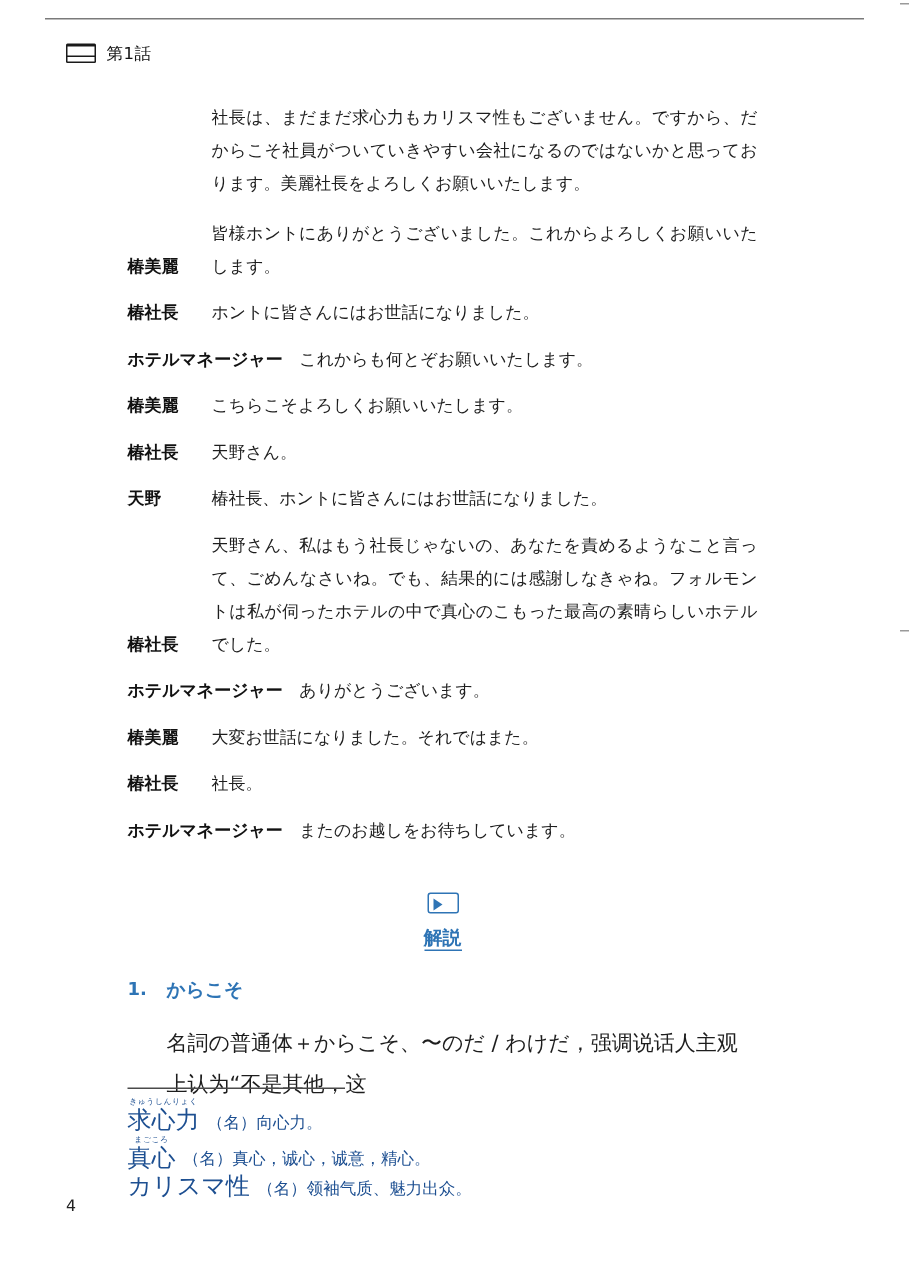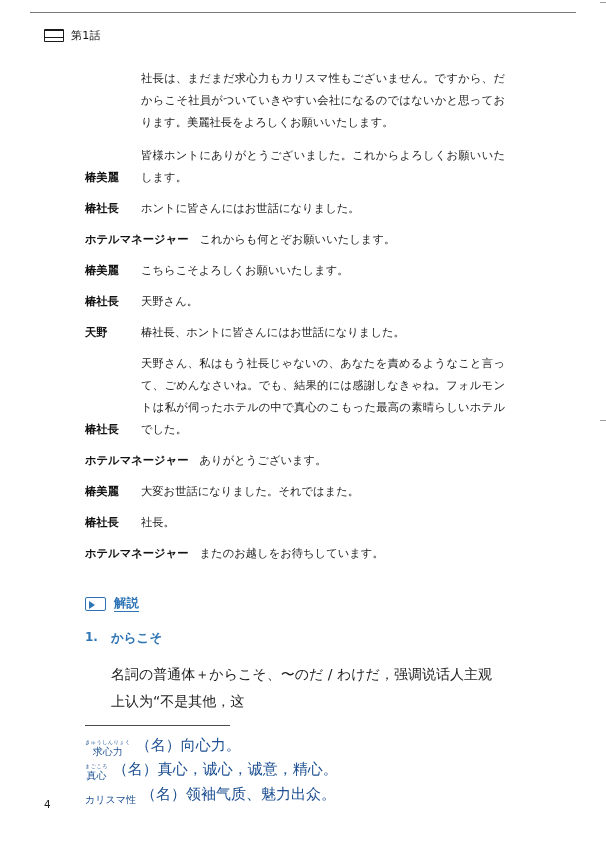--- a/index.html
+++ b/index.html
@@ -119,20 +119,21 @@
     margin-left: 56px;
     text-align: justify;
   }
 
   
   .section {
     margin-top: 30px;
     display: flex;
     align-items: center;
     gap: 8px;
+    flex-direction: column;
   }
   .section-icon {
     width: 21px;
     height: 14px;
     border: 1.6px solid #2e74b5;
     border-radius: 2px;
     position: relative;
     box-sizing: border-box;
     display: inline-block;
   }
@@ -212,26 +213,27 @@
     margin-right: 5px;
   }
   .ruby-top {
     font-size: 5.2px;
     line-height: 1;
     letter-spacing: 0.4px;
     color: #1d4f91;
     margin-bottom: 1px;
   }
   .ruby-base {
-    font-size: 10px;
+    font-size: 16px;
     line-height: 1.15;
     color: #1d4f91;
+    font-family: Liberation Mono, monospace;
   }
   .fn-def {
-    font-size: 15px;
+    font-size: 11px;
     color: #1d4f91;
     padding-bottom: 0px;
   }
 
   .page-number {
     position: absolute;
     left: 44px;
     top: 798px;
     font-size: 10.5px;
     color: #222;

